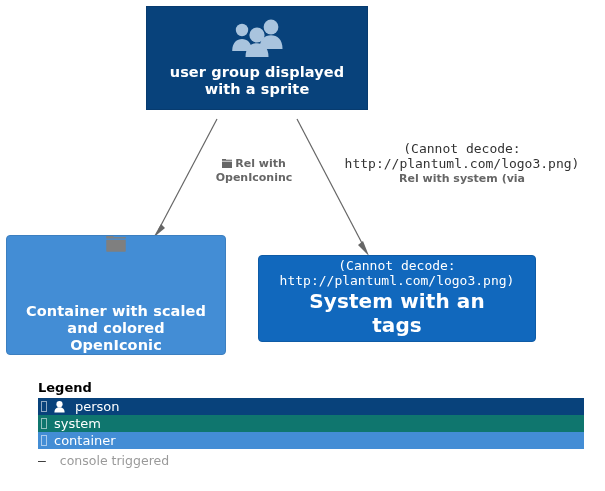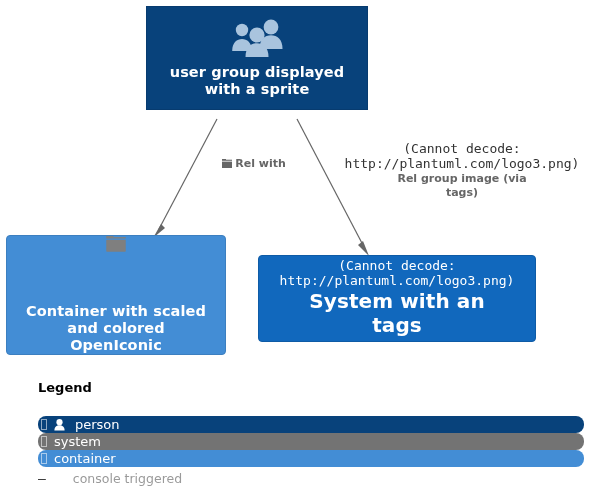--- a/index.html
+++ b/index.html
@@ -116,65 +116,64 @@
   
   #legend {
     position: absolute;
     left: 38px; top: 380px;
     width: 546px;
   }
   #legend-title {
     font-size: 13px;
     font-weight: bold;
     color: #000000;
-    margin-bottom: 21px;
+    margin-bottom: 3px;
   }
   .legend-row {
     height: 17px;
     display: flex;
     align-items: center;
     color: #ffffff;
     font-size: 13px;
     box-sizing: border-box;
     padding-left: 3px;
-    border-radius: 8px;
   }
   .legend-glyph-box {
     display: inline-block;
     width: 6px;
     height: 11px;
     border: 1px solid rgba(255,255,255,0.55);
     box-sizing: border-box;
     margin-right: 7px;
     flex: 0 0 auto;
   }
   .legend-person-icon {
     width: 11px; height: 12px;
     position: relative;
     margin-right: 10px;
     flex: 0 0 auto;
   }
   #legend-row-person { background: #08427B; }
-  #legend-row-system { background: #737373; }
+  #legend-row-system { background: #0f766e; }
   #legend-row-container { background: #438DD5; }
 
   #legend-footer {
     display: flex;
     align-items: baseline;
     margin-top: 4px;
     font-family: "DejaVu Sans Mono", monospace;
     font-size: 13px;
     color: #1a1a1a;
     white-space: pre;
   }
   #legend-footer .dash { margin-right: 5px; color: #1a1a1a; }
   #legend-footer .note {
     font-family: "DejaVu Sans", sans-serif;
     color: #9a9a9a;
-    margin-left: 22px;
+    margin-left: 9px;
     font-size: 12.5px;
   }
 </style>
 </head>
 <body>
 
 <svg id="canvas" viewBox="0 0 605 491" xmlns="http://www.w3.org/2000/svg">
 
   <g>
     <line x1="217" y1="119" x2="159" y2="229" stroke="#666666" stroke-width="1.2"></line>
@@ -234,27 +233,27 @@
 <div class="edge-label" id="edge-label-left">
   <div>
     <svg class="inline-folder-icon" viewBox="0 0 10 9" xmlns="http://www.w3.org/2000/svg">
       <g fill="#666666">
         <rect x="0" y="0" width="4" height="1.8"></rect>
         <rect x="4" y="0.7" width="6" height="1.1"></rect>
         <rect x="0" y="2.6" width="10" height="6.4"></rect>
       </g>
     </svg><span>Rel with</span>
   </div>
+  <div>OpenIconinc</div>
 </div>
 
 <div class="edge-label" id="edge-label-right">
   <div class="mono-line">(Cannot decode:</div>
   <div class="mono-line">http://plantuml.com/logo3.png)</div>
-  <div>Rel group image (via</div>
-  <div>tags)</div>
+  <div>Rel with system (via</div>
 </div>
 
 <div id="legend">
   <div id="legend-title">Legend</div>
 
   <div class="legend-row" id="legend-row-person">
     <span class="legend-glyph-box"></span>
     <svg class="legend-person-icon" viewBox="0 0 11 12" xmlns="http://www.w3.org/2000/svg">
       <g fill="#ffffff">
         <circle cx="5.5" cy="3.2" r="3.1"></circle>

